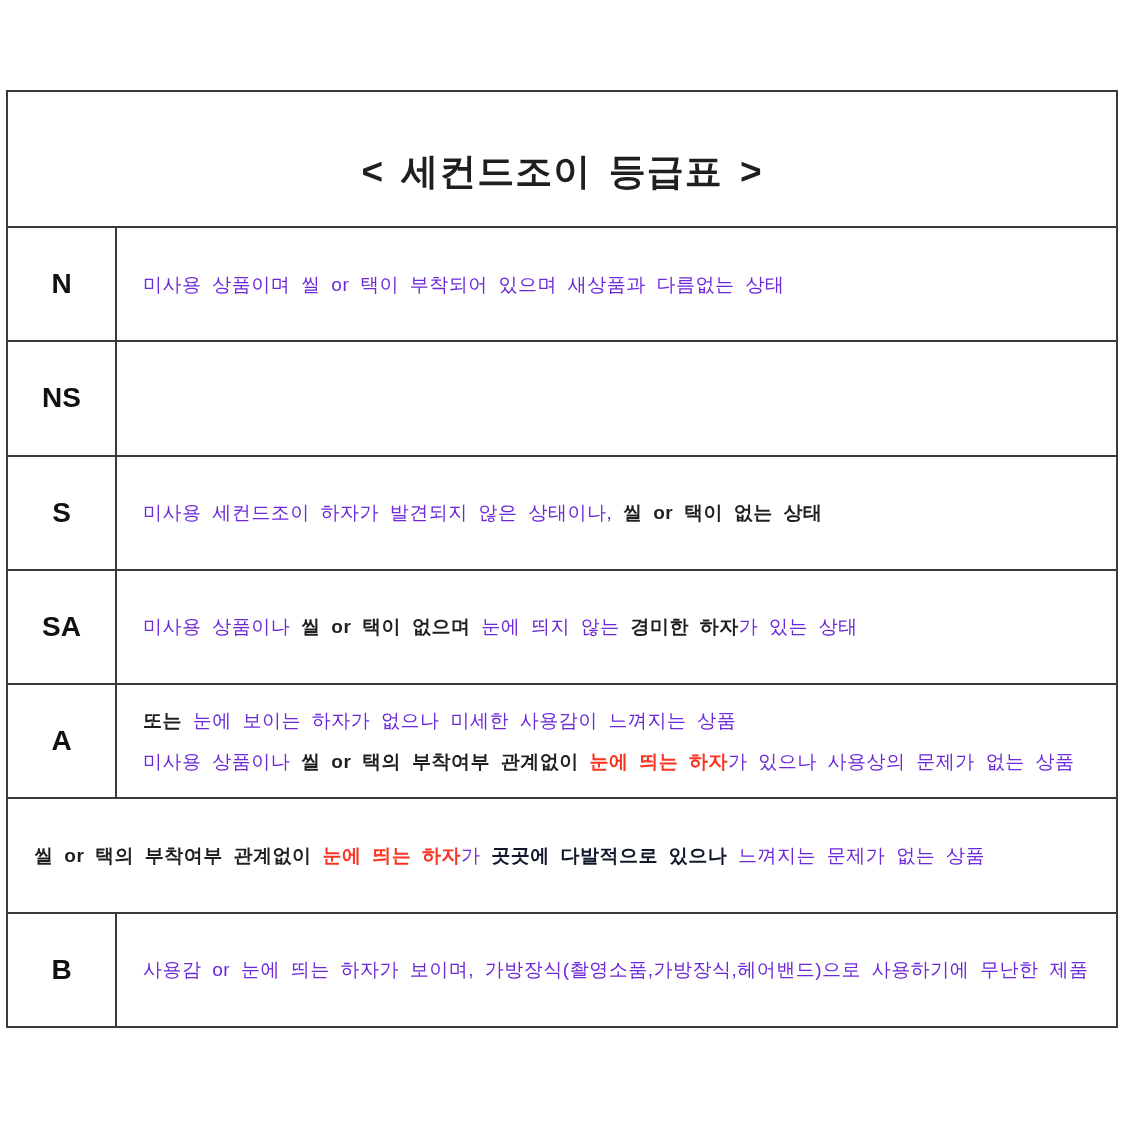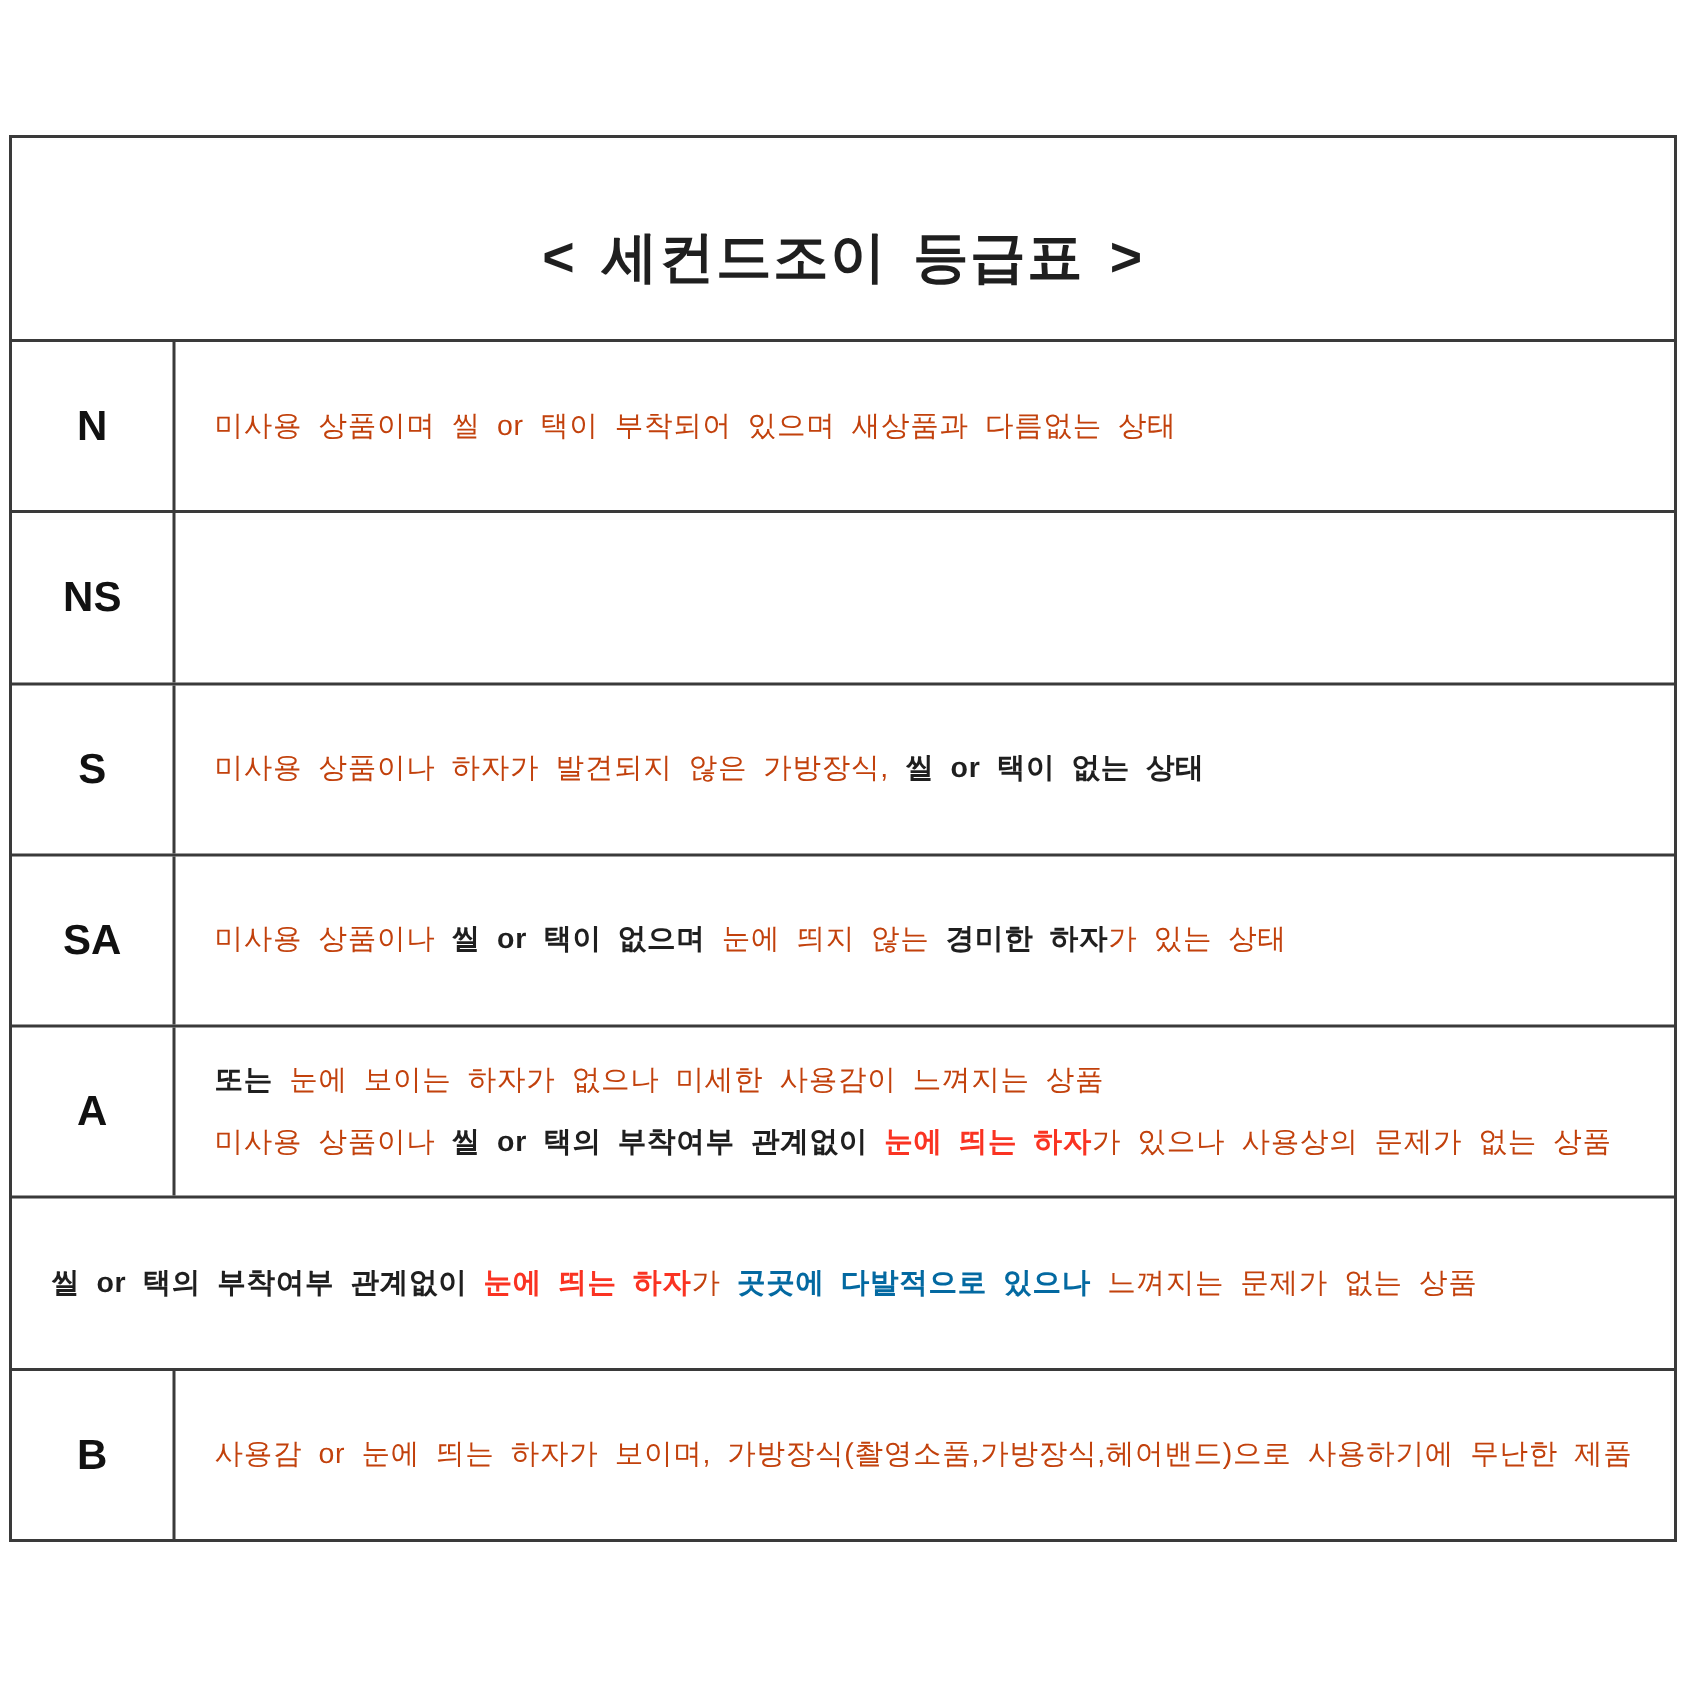--- a/index.html
+++ b/index.html
@@ -74,24 +74,24 @@
     box-sizing: border-box;
   }
   .line {
     font-size: 19px;
     line-height: 41px;
     color: #1f1f1f;
     letter-spacing: 0.5px;
     word-spacing: 5px;
     white-space: nowrap;
   }
-  .seg-regular { font-weight: normal; color: #c2410c; }
+  .seg-regular { font-weight: normal; color: #6d28d9; }
   .seg-bold    { font-weight: bold;   color: #1f1f1f; }
   .seg-red     { font-weight: bold;   color: #fa3322; }
-  .seg-brown   { font-weight: bold;   color: #0369a1; }
+  .seg-brown   { font-weight: bold;   color: #0f172a; }
 </style>
 </head>
 <body>
 
 <div class="page">
   <div class="grade-table">
     <div class="title-row">
       <span class="title-text">&lt; 세컨드조이 등급표 &gt;</span>
     </div>
 
@@ -100,21 +100,21 @@
         <div class="dcell">
           <div class="line"><span class="seg-regular">미사용 상품이며 씰 or 택이 부착되어 있으며 새상품과 다름없는 상태</span></div>
         </div>
       </div>
       <div class="trow">
         <div class="gcell">NS</div>
       </div>
       <div class="trow">
         <div class="gcell">S</div>
         <div class="dcell">
-          <div class="line"><span class="seg-regular">미사용 상품이나 하자가 발견되지 않은 가방장식, </span><span class="seg-bold">씰 or 택이 없는 상태</span></div>
+          <div class="line"><span class="seg-regular">미사용 세컨드조이 하자가 발견되지 않은 상태이나, </span><span class="seg-bold">씰 or 택이 없는 상태</span></div>
         </div>
       </div>
       <div class="trow">
         <div class="gcell">SA</div>
         <div class="dcell">
           <div class="line"><span class="seg-regular">미사용 상품이나 </span><span class="seg-bold">씰 or 택이 없으며</span><span class="seg-regular"> 눈에 띄지 않는 </span><span class="seg-bold">경미한 하자</span><span class="seg-regular">가 있는 상태</span></div>
         </div>
       </div>
       <div class="trow">
         <div class="gcell">A</div>

